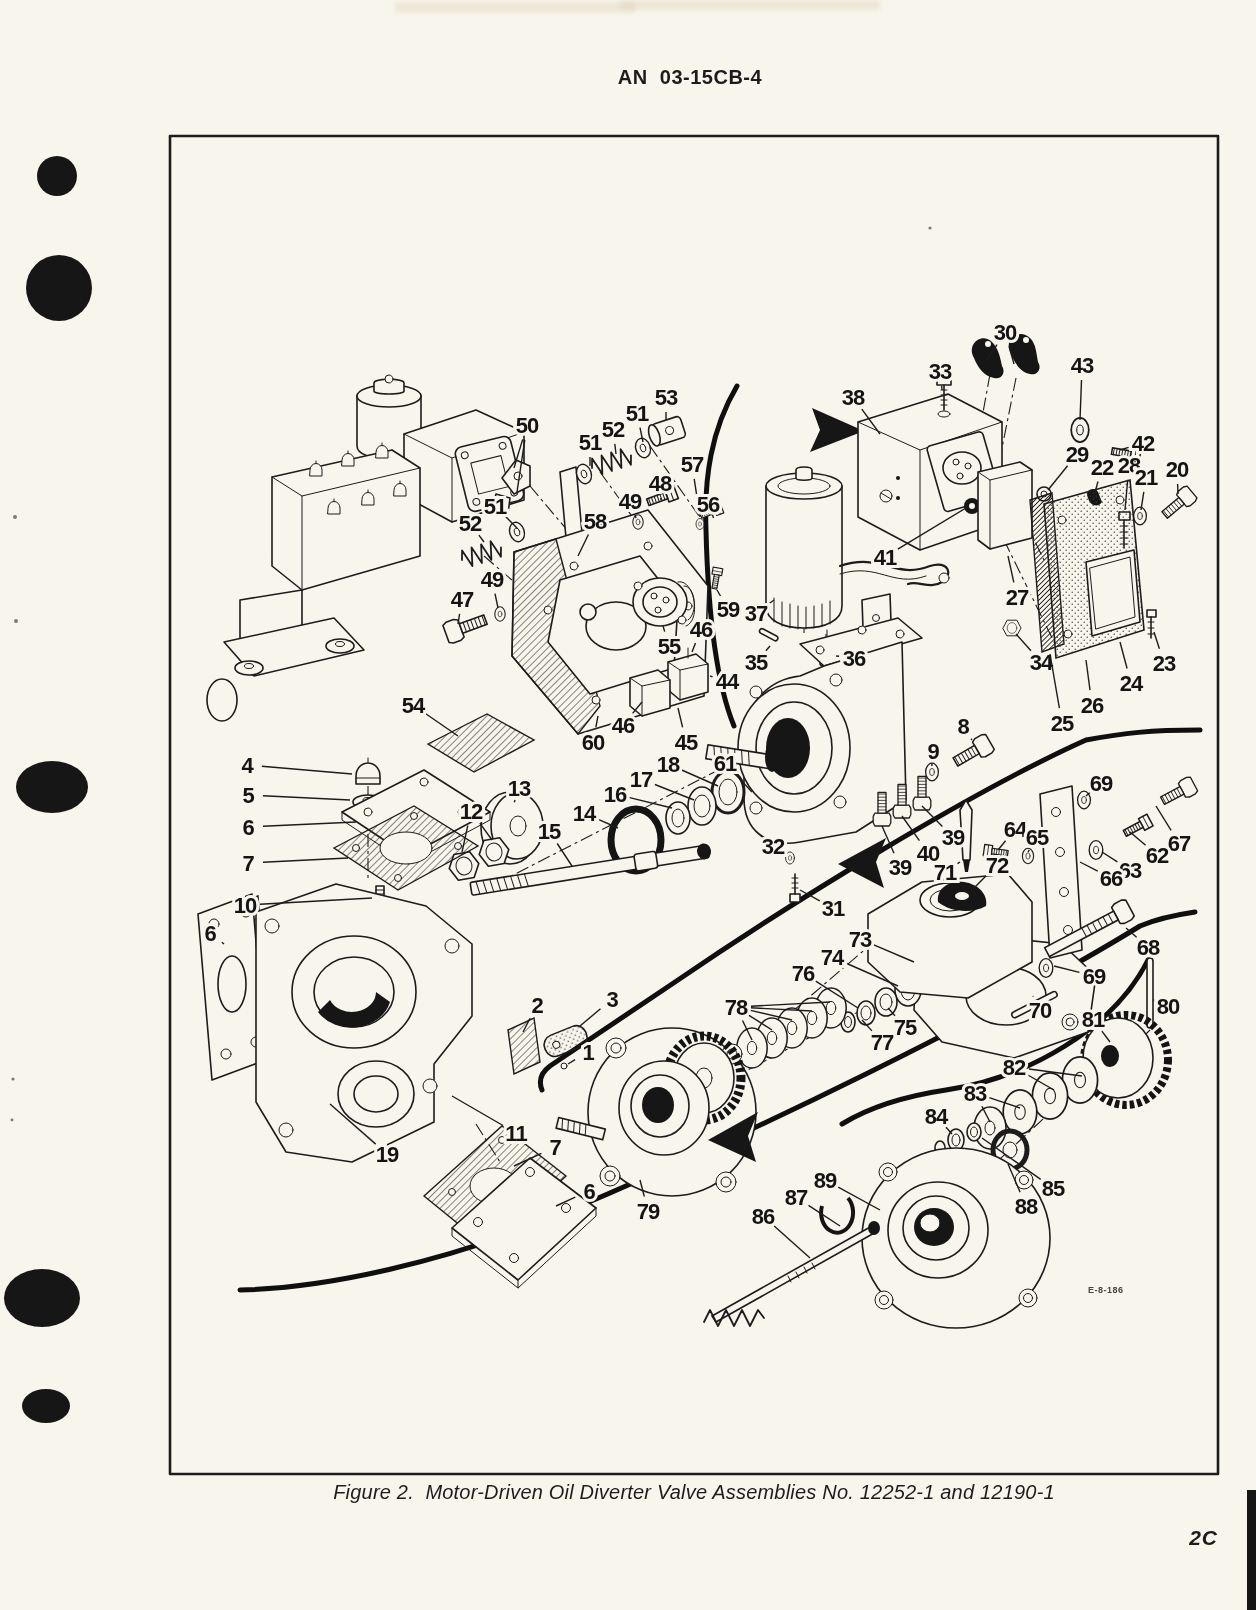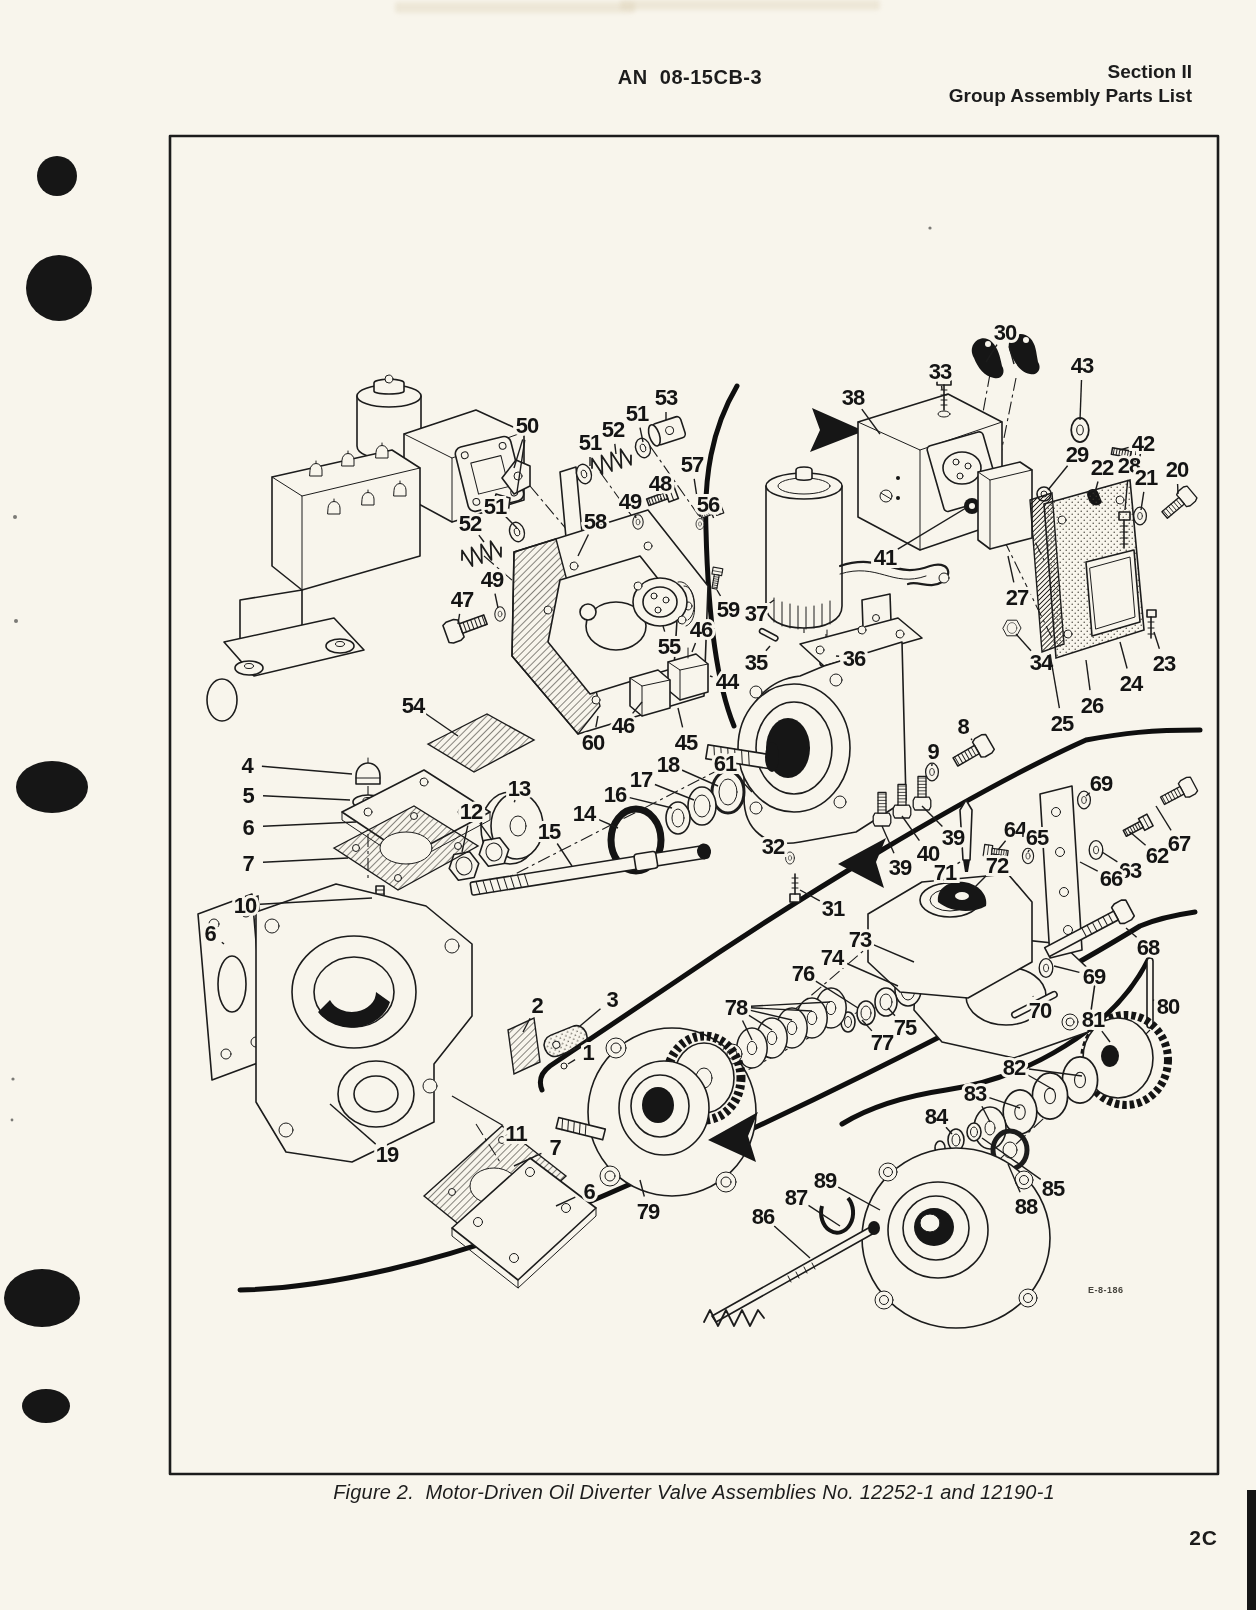--- a/index.html
+++ b/index.html
@@ -4,21 +4,21 @@
 <style>
   html,body{margin:0;padding:0;background:#777;}
   .page{position:relative;width:1256px;height:1610px;background:var(--paper,#f8f5ec);
         font-family:"Liberation Sans",sans-serif;color:var(--ink,#1c1c1c);overflow:hidden;}
   .hdr-center{position:absolute;top:66px;left:555px;width:270px;text-align:center;
         font-weight:bold;font-size:20px;letter-spacing:.5px;white-space:pre;}
   .hdr-right{position:absolute;top:60px;right:64px;text-align:right;font-weight:bold;
         font-size:19px;line-height:24px;}
   .caption{position:absolute;top:1481px;left:170px;width:1048px;text-align:center;
         font-weight:normal;font-style:italic;font-size:20px;white-space:pre;letter-spacing:.2px;}
-  .pageno{position:absolute;top:1526px;right:38px;font-weight:bold;font-size:21px;letter-spacing:1px;}
+  .pageno{position:absolute;top:1526px;right:38px;font-weight:bold;font-size:21px;letter-spacing:1px;font-style:italic;}
   .bleed{position:absolute;background:#d9cdb0;opacity:.35;filter:blur(2px);border-radius:3px;}
   svg.fig{position:absolute;left:0;top:0;}
   
   .o{fill:var(--paper,#f8f5ec);stroke:var(--ink,#1c1c1c);stroke-width:1.6;stroke-linejoin:round;stroke-linecap:round;}
   .n{fill:none;stroke:var(--ink,#1c1c1c);stroke-width:1.6;stroke-linejoin:round;stroke-linecap:round;}
   .t{stroke-width:1;}
   .blk{fill:#161616;stroke:none;}
   .hat{fill:url(#hatch);stroke:var(--ink,#1c1c1c);stroke-width:1.4;}
   .hatD{fill:url(#hatchD);stroke:var(--ink,#1c1c1c);stroke-width:1.4;}
   .stp{fill:url(#stip);stroke:var(--ink,#1c1c1c);stroke-width:1.6;}
@@ -31,25 +31,21 @@
   .ref{font-family:"Liberation Sans",sans-serif;font-size:9px;font-weight:bold;fill:#46443d;letter-spacing:.5px;}
 </style>
 </head>
 <body>
 
 <div class="page">
 
   <div class="bleed" style="left:395px;top:2px;width:240px;height:11px"></div>
   <div class="bleed" style="left:620px;top:0px;width:260px;height:10px"></div>
 
-  <div class="hdr-center">AN  08-15CB-3</div>
-  <div class="hdr-right">
-    <div>Section II</div>
-    <div>Group Assembly Parts List</div>
-  </div>
+  <div class="hdr-center">AN  03-15CB-4</div>
 
   <svg class="fig" width="1256" height="1610" viewBox="0 0 1256 1610">
     <defs>
       <pattern id="hatch" width="5" height="5" patternUnits="userSpaceOnUse" patternTransform="rotate(45)">
         <line x1="0" y1="0" x2="0" y2="5" stroke="#26231e" stroke-width="1.1"></line>
       </pattern>
       <pattern id="hatchD" width="3.5" height="3.5" patternUnits="userSpaceOnUse" patternTransform="rotate(45)">
         <line x1="0" y1="0" x2="0" y2="3.5" stroke="#15130f" stroke-width="1.7"></line>
       </pattern>
       <pattern id="stip" width="6" height="6" patternUnits="userSpaceOnUse">

